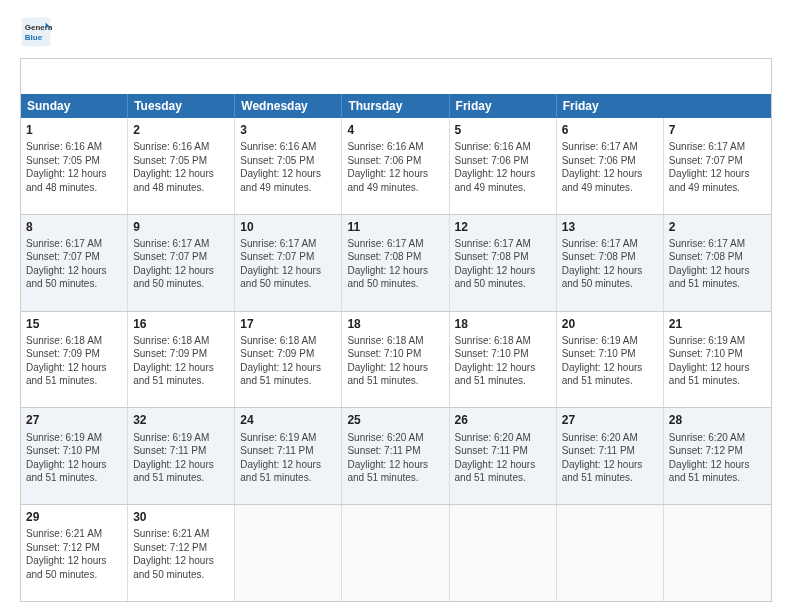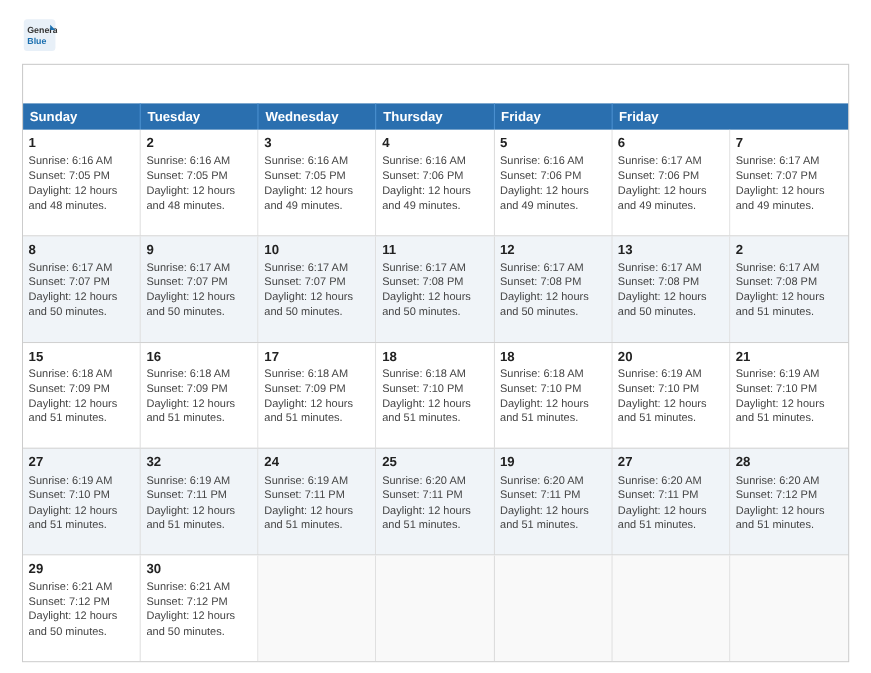--- a/index.html
+++ b/index.html
@@ -313,21 +313,21 @@
 and 51 minutes.</div>
           </div>
           <div class="cal-cell alt-row">
             <span class="day-num">25</span>
             <div class="cell-text" style="white-space: pre-line;">Sunrise: 6:20 AM
 Sunset: 7:11 PM
 Daylight: 12 hours
 and 51 minutes.</div>
           </div>
           <div class="cal-cell alt-row">
-            <span class="day-num">19</span>
+            <span class="day-num">26</span>
             <div class="cell-text" style="white-space: pre-line;">Sunrise: 6:20 AM
 Sunset: 7:11 PM
 Daylight: 12 hours
 and 51 minutes.</div>
           </div>
           <div class="cal-cell alt-row">
             <span class="day-num">27</span>
             <div class="cell-text" style="white-space: pre-line;">Sunrise: 6:20 AM
 Sunset: 7:11 PM
 Daylight: 12 hours

